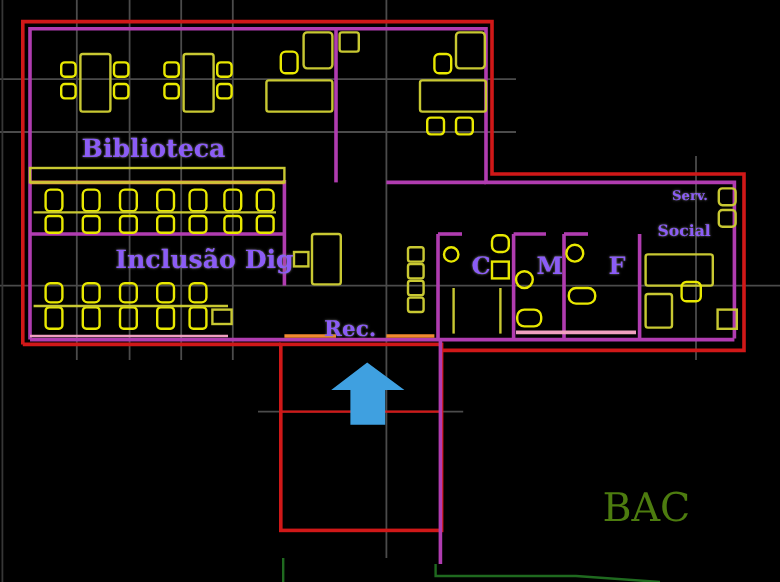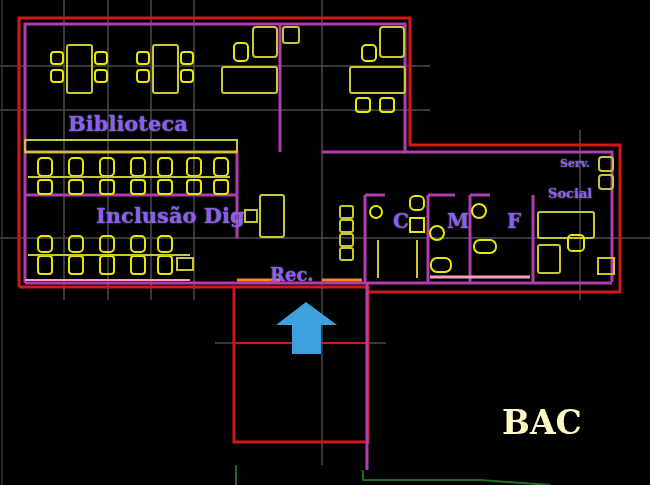--- a/index.html
+++ b/index.html
@@ -1,19 +1,19 @@
 <!DOCTYPE html>
 <html><head>
 <meta charset="utf-8">
 <style>
   html, body { margin:0; padding:0; background:#000; }
   body { width:650px; height:485px; overflow:hidden; position:relative; font-family:"DejaVu Serif", serif; }
   #plan { position:absolute; left:0; top:0; width:650px; height:485px; }
   .lbl { position:absolute; color:#8b5cf6; font-weight:bold; font-family:"DejaVu Serif", serif; white-space:nowrap; text-shadow:0 0 2px #888; }
-  .lbl-bac { color:#fef9c3; font-weight:bold; text-shadow:none; }
+  .lbl-bac { color:#4d7c0f; font-weight:normal; text-shadow:none; }
 </style>
 </head>
 <body>
 
 <svg id="plan" viewBox="0 0 650 485" xmlns="http://www.w3.org/2000/svg">
 
   <g stroke="#5e5e5e" stroke-width="1.5" opacity="0.8">
     <line x1="0" y1="66" x2="430" y2="66"></line>
     <line x1="0" y1="110" x2="430" y2="110"></line>
     <line x1="0" y1="238" x2="650" y2="238"></line>

